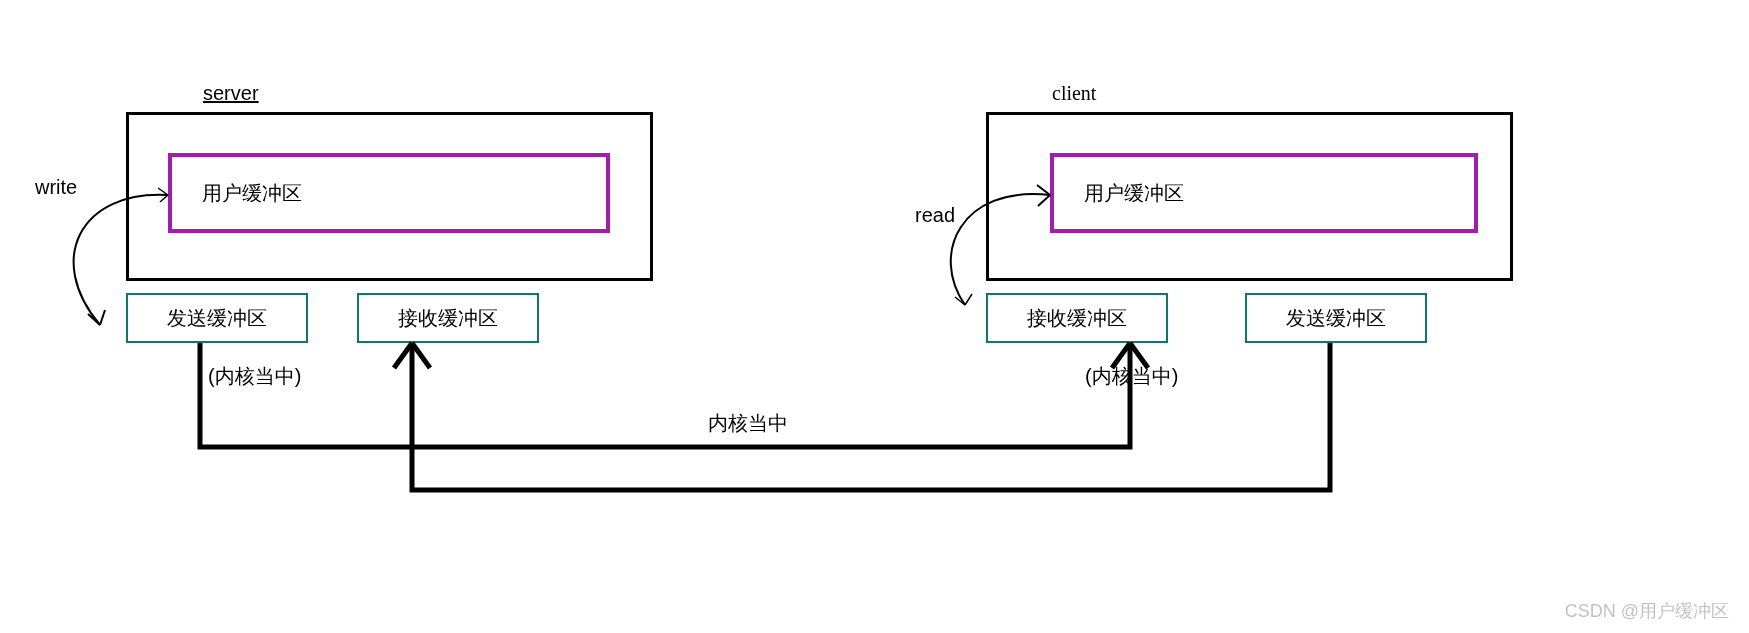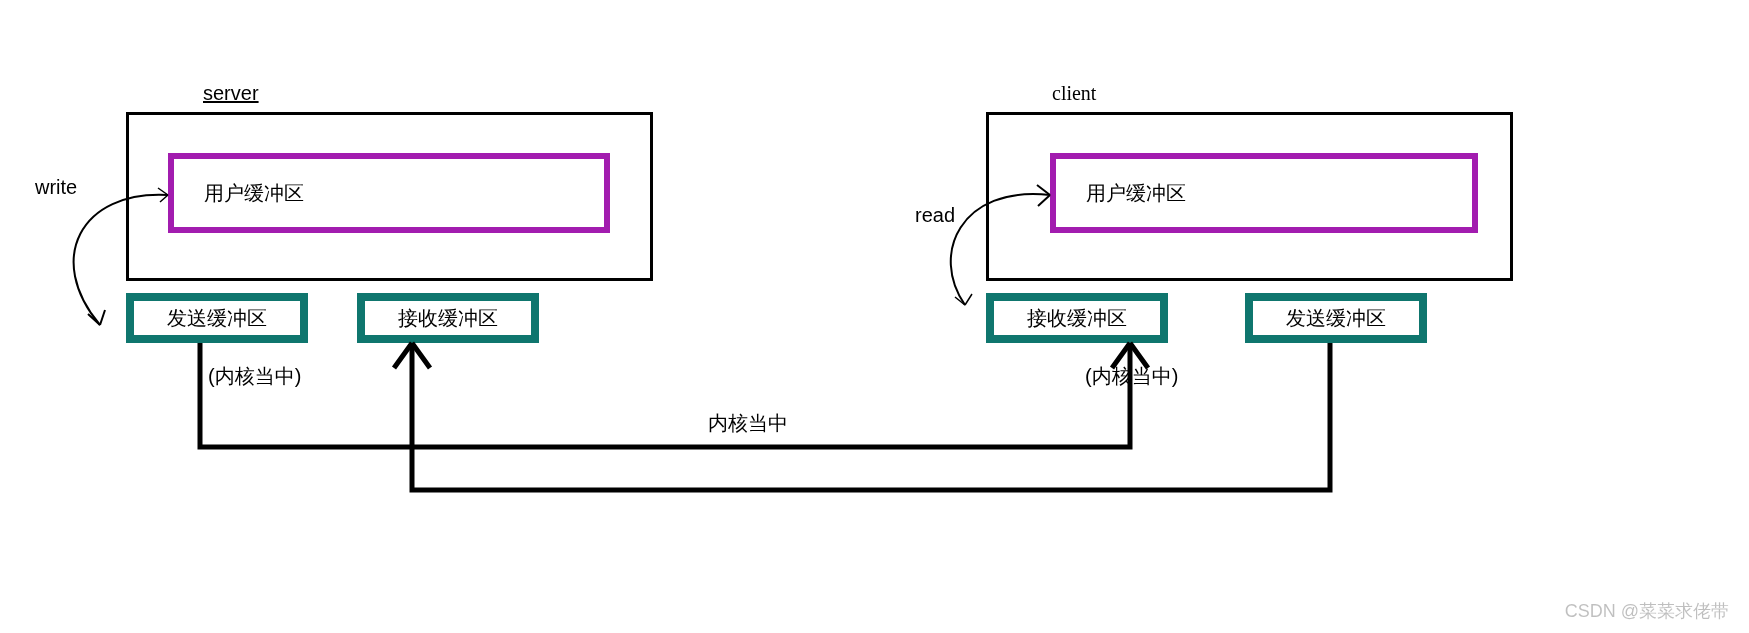--- a/index.html
+++ b/index.html
@@ -13,29 +13,29 @@
       color: #000;
     }
     .label { position: absolute; }
     .box {
       position: absolute;
       border: 3px solid #000;
       background: #fff;
     }
     .inner-box {
       position: absolute;
-      border: 6px solid #a21caf;
+      border: 4px solid #a21caf;
       background: #fff;
       display: flex;
       align-items: center;
       padding-left: 30px;
     }
     .small-box {
       position: absolute;
-      border: 8px solid #0f766e;
+      border: 2px solid #0f766e;
       background: #fff;
       display: flex;
       align-items: center;
       justify-content: center;
     }
     .watermark {
       position: absolute;
       right: 20px;
       bottom: 10px;
       color: rgba(0,0,0,0.25);
@@ -69,21 +69,21 @@
   <span>接收缓冲区</span>
 </div>
 <div class="small-box" style="left:1245px; top:293px; width:182px; height:50px;">
   <span>发送缓冲区</span>
 </div>
 <div class="label" style="left:1085px; top:363px;">(内核当中)</div>
 <div class="label" style="left:915px; top:204px;">read</div>
 
 <div class="label" style="left:708px; top:410px;">内核当中</div>
 
-<div class="watermark">CSDN @菜菜求佬带</div>
+<div class="watermark">CSDN @用户缓冲区</div>
 
 <svg width="1749" height="633">
 
   <path d="M 168 195 C 80 190, 45 260, 100 325" stroke="#000" stroke-width="2" fill="none"></path>
   <path d="M 100 325 L 88 314 M 100 325 L 105 310" stroke="#000" stroke-width="2" fill="none"></path>
 
   <path d="M 168 195 L 158 188 M 168 195 L 160 202" stroke="#000" stroke-width="1.5" fill="none"></path>
 
   <path d="M 1050 195 C 960 185, 930 255, 965 305" stroke="#000" stroke-width="2" fill="none"></path>
   <path d="M 1050 195 L 1037 185 M 1050 195 L 1038 206" stroke="#000" stroke-width="2" fill="none"></path>

